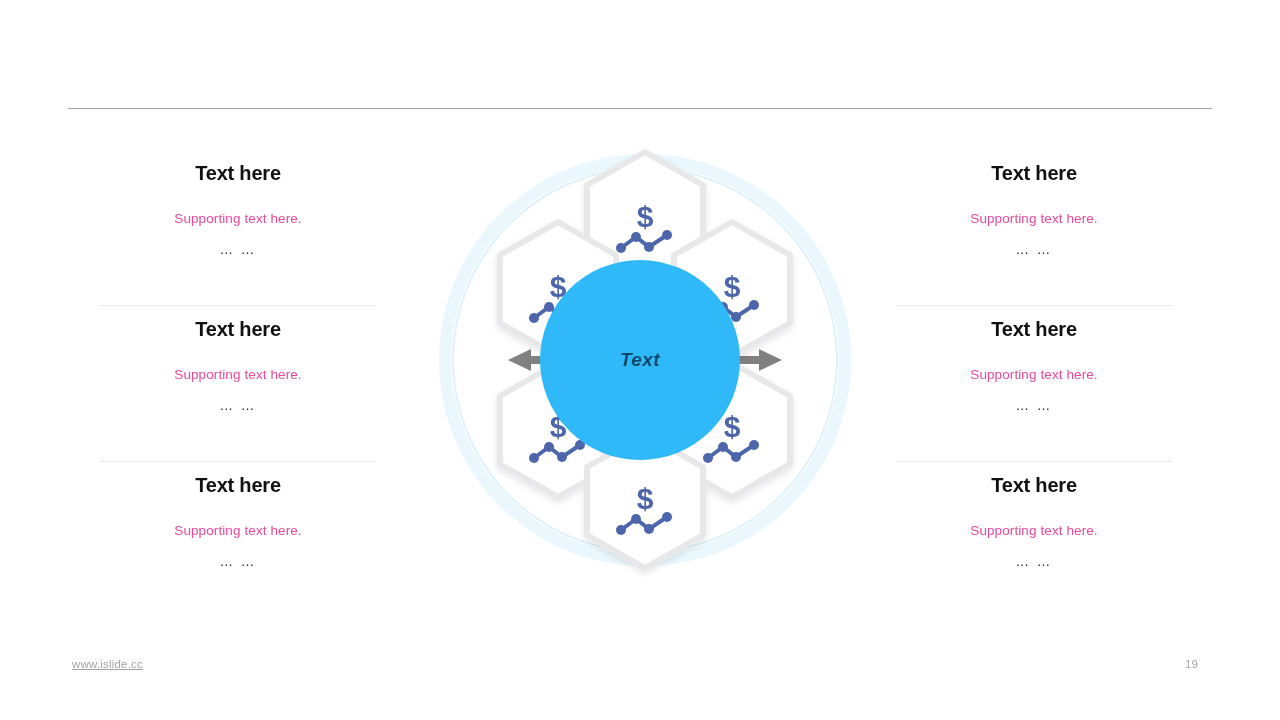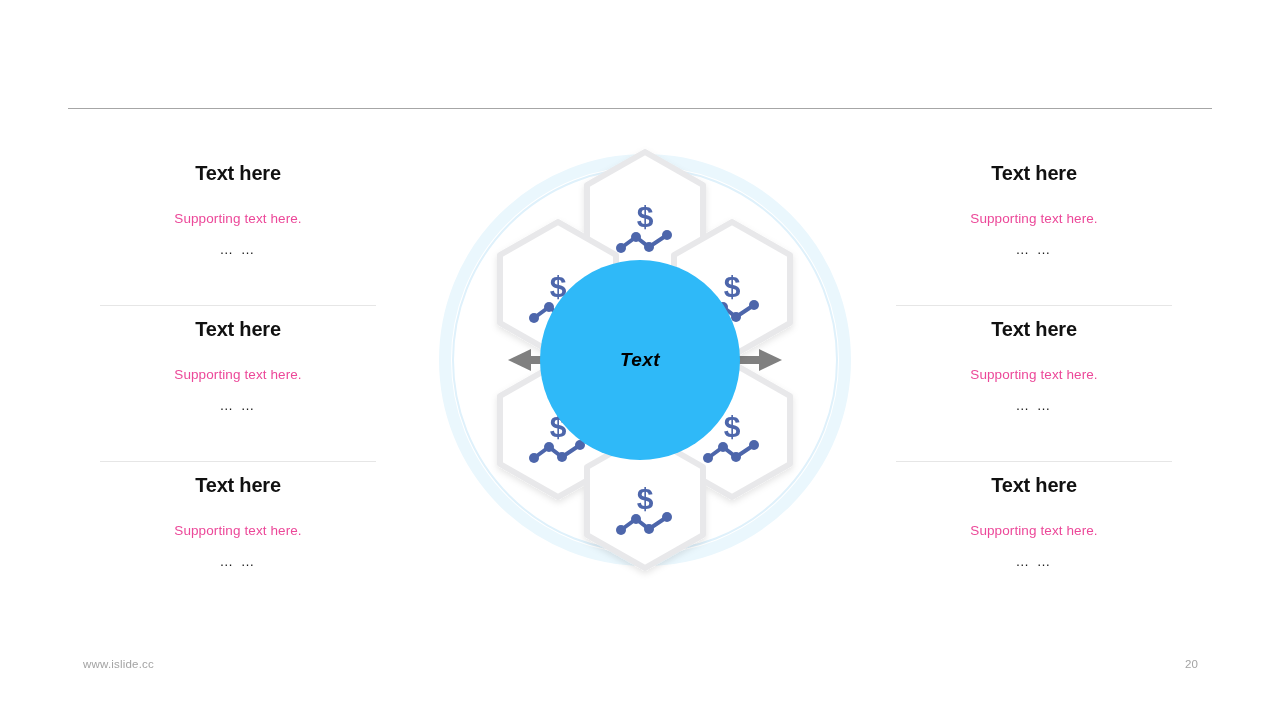--- a/index.html
+++ b/index.html
@@ -47,28 +47,28 @@
   }
   .diagram svg{ display:block; width:440px; height:452px; }
 
   .center-circle{
     position:absolute; left:540px; top:260px;
     width:200px; height:200px; border-radius:50%;
     background:#2fb9f8;
     display:flex; align-items:center; justify-content:center;
   }
   .center-circle .center-label{
-    color:#000000; font-size:19px; font-weight:bold;
+    color:#0c4a6e; font-size:19px; font-weight:bold;
     font-style:italic; letter-spacing:0.4px;text-align:center;
   }
 
   
   .footer-url{
-    position:absolute; left:83px; top:658px;
-    font-size:11.5px; color:#a3a3a3; letter-spacing:0.2px;
+    position:absolute; left:72px; top:658px;
+    font-size:11.5px; color:#a3a3a3; letter-spacing:0.2px;text-decoration:underline;
   }
   .footer-page{
     position:absolute; left:1185px; top:658px;
     font-size:11.5px; color:#a3a3a3; letter-spacing:0.2px;
   }
 </style>
 </head>
 <body>
 
 <div class="slide">
@@ -212,15 +212,15 @@
         </g>
       </g>
     </svg>
   </div>
 
   <div class="center-circle">
     <span class="center-label">Text</span>
   </div>
 
   <div class="footer-url">www.islide.cc</div>
-  <div class="footer-page">20</div>
+  <div class="footer-page">19</div>
 
 </div>
 
 </body></html>

